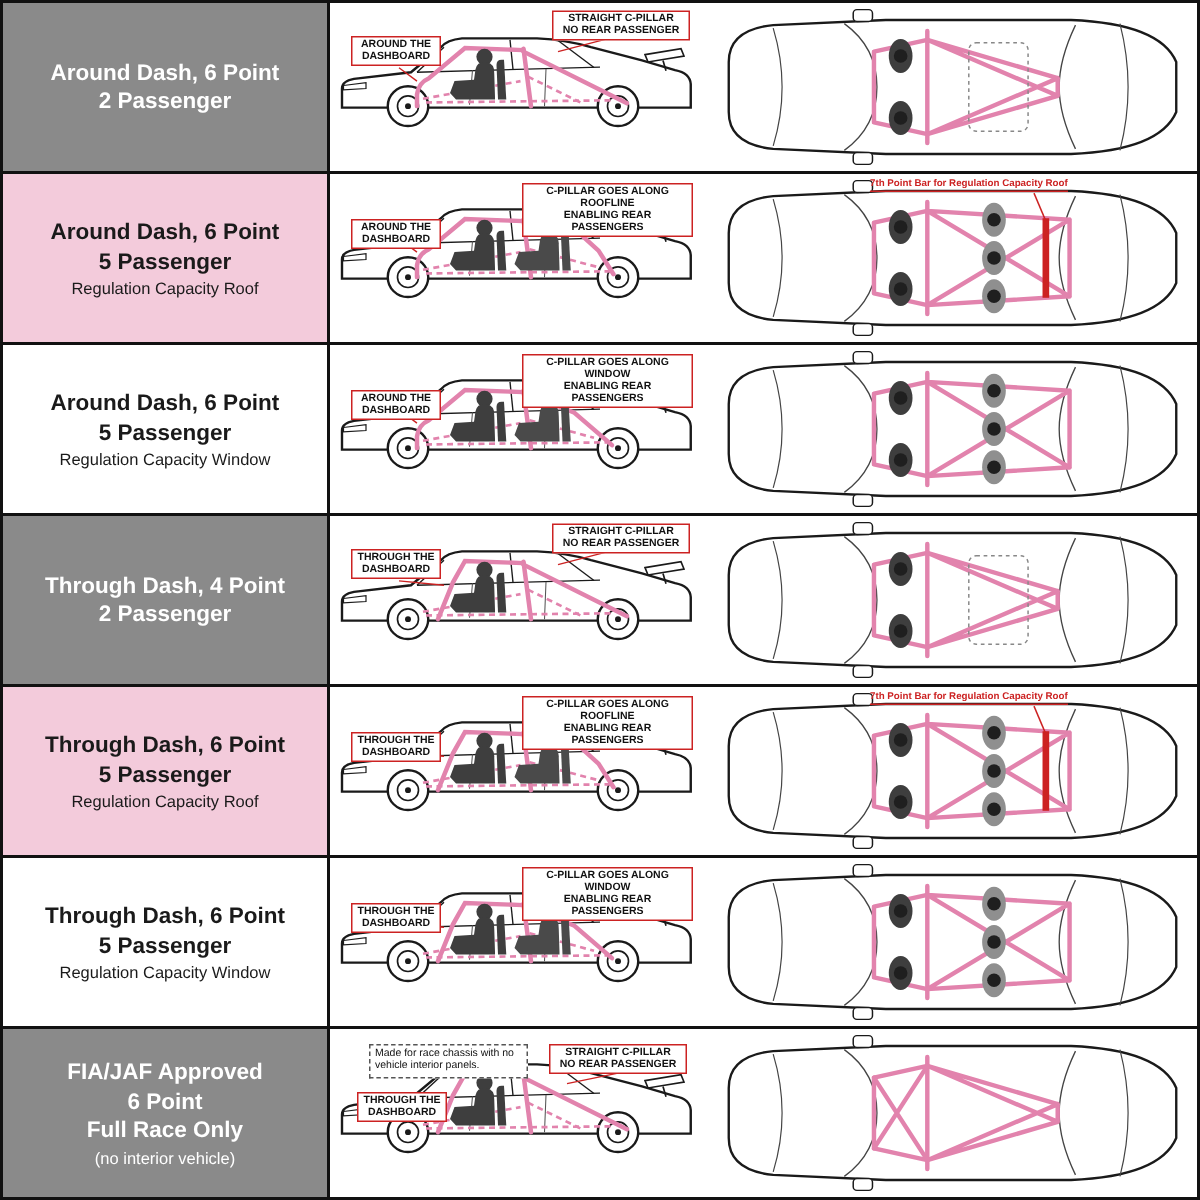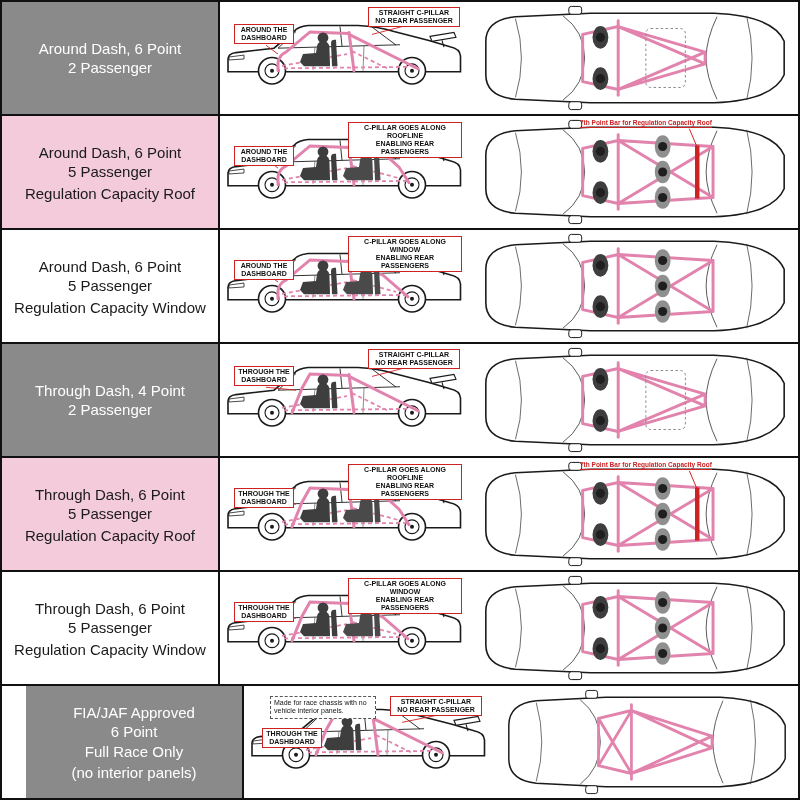--- a/index.html
+++ b/index.html
@@ -14,33 +14,33 @@
     border:2px solid #111;
     display:flex; flex-direction:column;
     background:#fff;
   }
   .row {
     flex:1; display:flex;
     border-bottom:2px solid #111;
     background:#fff; position:relative;
     min-height:0;
   }
-  .row:last-child { border-bottom:none;padding-left:24px; }
+  .row:last-child { border-bottom:none; }
   .label-cell {
     width:218px; flex:0 0 218px;
     border-right:2px solid #111;
     display:flex; flex-direction:column;
     justify-content:center; align-items:center;
     text-align:center; padding:6px;
   }
   .theme-gray  { background:#8a8a8a; color:#ffffff; }
   .theme-pink  { background:#f3cbdb; color:#1a1a1a; }
   .theme-white { background:#ffffff; color:#1a1a1a; }
-  .label-main { font-weight:normal; font-size:15px; line-height:1.3; white-space:pre-line; }
-  .label-sub  { font-size:15px; margin-top:3px; white-space:pre-line; }
+  .label-main { font-weight:bold; font-size:15px; line-height:1.3; white-space:pre-line; }
+  .label-sub  { font-size:11px; margin-top:3px; white-space:pre-line; }
   .side-cell { width:252px; flex:0 0 252px; position:relative; }
   .top-cell  { flex:1; position:relative; }
   .side-cell svg, .top-cell svg { position:absolute; inset:0; width:100%; height:100%; }
   .ann {
     position:absolute; border:1px solid #cc2222; background:#fff;
     font-size:7px; font-weight:bold; line-height:1.15; text-align:center;
     padding:1px 2px; white-space:pre-line; color:#111;
   }
   .ann-note {
     position:absolute; border:1px dashed #555; background:#fff;
@@ -478,21 +478,21 @@
           <circle cx="193" cy="83" r="4.6" fill="#1f1f1f"></circle>
         </svg>
     </div>
   </div>
 
   <div class="row">
     <div class="label-cell theme-gray">
       <div class="label-main">FIA/JAF Approved
 6 Point
 Full Race Only</div>
-      <div class="label-sub">(no interior panels)</div>
+      <div class="label-sub">(no interior vehicle)</div>
     </div>
     <div class="side-cell">
       <svg viewBox="0 0 252 114" preserveAspectRatio="none">
           <path d="M8,71 L8,58 Q8,53 16,51.5 L54,47 L74,30 Q78,25 88,24 L138,24 Q158,25 174,30 L208,39 L230,45.5 Q240,47.5 240.5,55 L240.5,71 Z" fill="#fff" stroke="#1a1a1a" stroke-width="1.6"></path>
           <path d="M210,35 L234,31 L236,36 L212,40 Z" fill="#fff" stroke="#1a1a1a" stroke-width="1.1"></path>
           <path d="M222,39 L224,46" stroke="#1a1a1a" stroke-width="1.1"></path>
           <path d="M58,47 L180,43.5" stroke="#1a1a1a" stroke-width="0.9" fill="none"></path>
           <path d="M76,30 L58,47" stroke="#1a1a1a" stroke-width="0.9" fill="none"></path>
           <path d="M120,25 L122,45" stroke="#1a1a1a" stroke-width="0.9" fill="none"></path>
           <path d="M152,25.5 L176,43.8" stroke="#1a1a1a" stroke-width="0.9" fill="none"></path>

